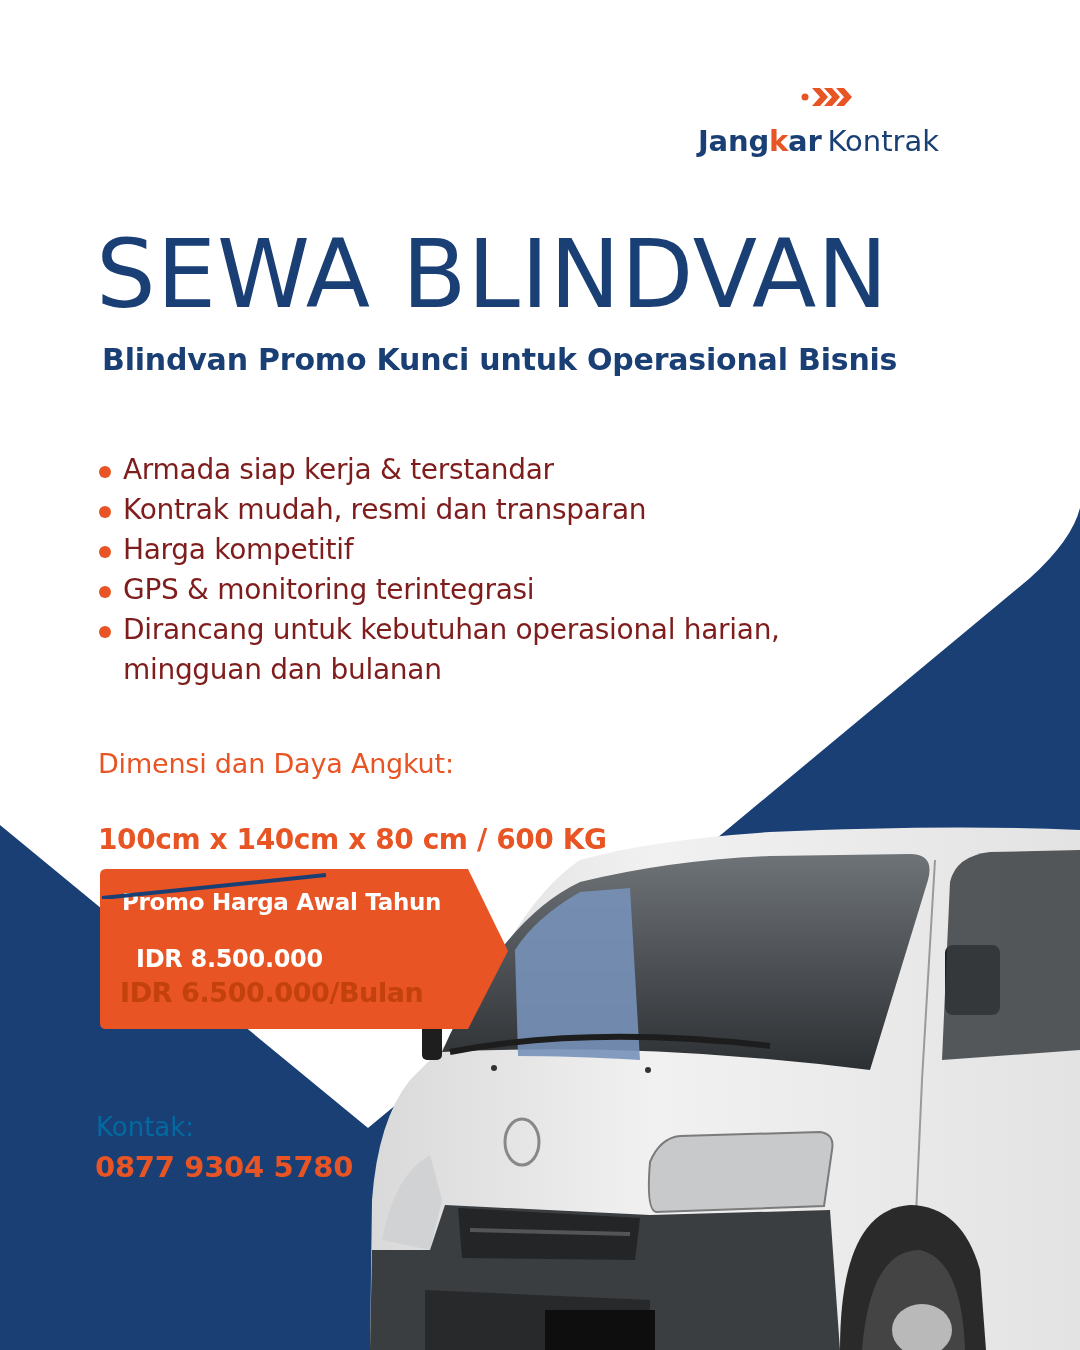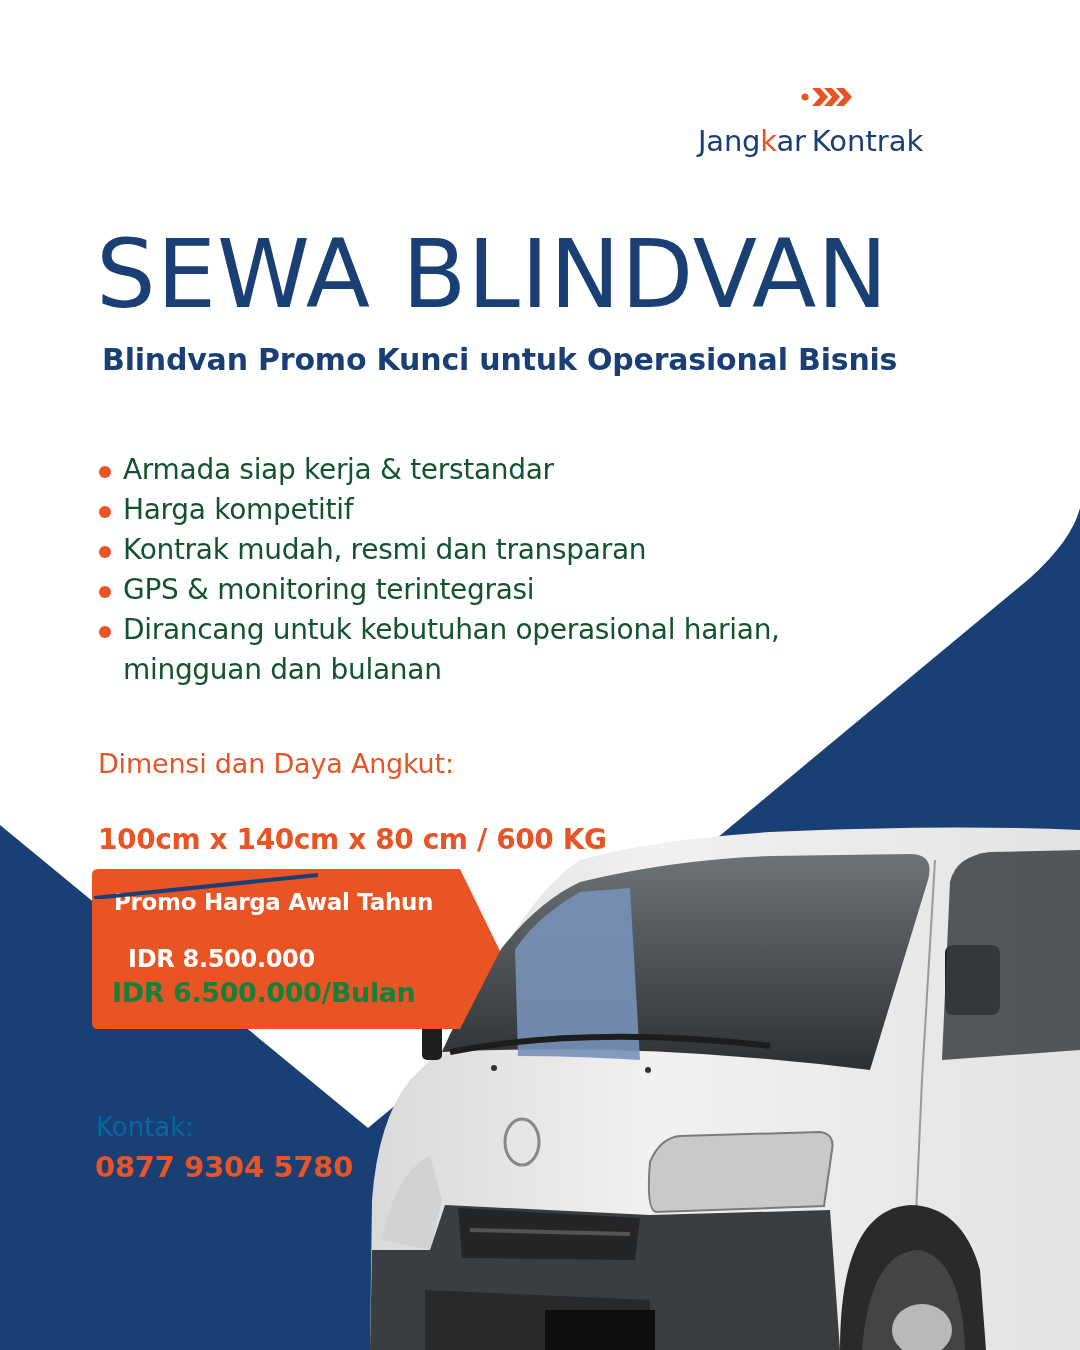--- a/index.html
+++ b/index.html
@@ -5,55 +5,55 @@
     html, body { margin: 0; padding: 0; }
     body {
       width: 1080px; height: 1350px; position: relative; overflow: hidden;
       background: #ffffff;
       font-family: "DejaVu Sans", "Liberation Sans", sans-serif;
     }
     .bg-shape { position: absolute; left: 0; top: 0; width: 1080px; height: 1350px; }
     .logo { position: absolute; left: 698px; top: 84px; width: 270px; }
     .logo-arrows { position: absolute; left: 102px; top: 2px; }
     .logo-text { position: absolute; left: 0; top: 40px; font-size: 29px; white-space: nowrap; color: #1a3f75; }
-    .logo-text .brand { font-weight: 400; letter-spacing: -0.2px; }
+    .logo-text .brand { font-weight: 700; letter-spacing: -0.2px; }
     .logo-text .brand .k { color: #e85424; }
     .logo-text .suffix { font-weight: 400; margin-left: 6px; }
 
     .title {
       position: absolute; left: 96px; top: 228px; width: 900px;
       font-size: 94px; font-weight: 400; color: #1a3f75; letter-spacing: 1px;
       line-height: 1; white-space: nowrap;
       font-family: "DejaVu Sans", sans-serif;
       transform: scaleX(1.0);
     }
     .subtitle {
       position: absolute; left: 102px; top: 342px; font-size: 30px; font-weight: 700;
       color: #1a3f75; white-space: nowrap; letter-spacing: -0.2px;
     }
 
     .features { position: absolute; left: 98px; top: 450px; margin: 0; padding: 0; list-style: none; }
     .features li {
       position: relative; padding-left: 25px; font-size: 28px; line-height: 40px;
-      color: #14532d; font-weight: 400; width: 740px; letter-spacing: -0.3px;
+      color: #7f1d1d; font-weight: 400; width: 740px; letter-spacing: -0.3px;
     }
     .features li .bullet {
       position: absolute; left: 1px; top: 16px; width: 12px; height: 12px; border-radius: 50%;
       background: #e85424;
     }
 
     .dims-label { position: absolute; left: 98px; top: 748px; font-size: 27px; color: #e85424; letter-spacing: -0.2px; }
     .dims-value { position: absolute; left: 98px; top: 788px; font-size: 28px; color: #e85424; font-weight: 700; letter-spacing: -0.4px; margin-top: 35px; }
 
-    .promo { position: absolute; left: 92px; top: 869px; width: 410px; height: 162px; }
+    .promo { position: absolute; left: 100px; top: 869px; width: 410px; height: 162px; }
     .promo svg { position: absolute; left: 0; top: 0; }
     .promo-title { position: absolute; left: 22px; top: 20px; color: #ffffff; font-weight: 700; font-size: 23px; white-space: nowrap; letter-spacing: -0.3px; }
     .promo-old { position: absolute; left: 36px; top: 76px; color: #ffffff; font-weight: 700; font-size: 24px; white-space: nowrap; letter-spacing: -0.3px; }
     .promo-strike { position: absolute; left: 20px; top: 72px; width: 230px; height: 30px; }
-    .promo-new { position: absolute; left: 20px; top: 108px; color: #15803d; font-weight: 700; font-size: 27px; white-space: nowrap; letter-spacing: -0.4px; }
+    .promo-new { position: absolute; left: 20px; top: 108px; color: #c2410c; font-weight: 700; font-size: 27px; white-space: nowrap; letter-spacing: -0.4px; }
 
     .contact-label { position: absolute; left: 96px; top: 1112px; font-size: 26px; color: #0369a1; }
     .contact-value { position: absolute; left: 95px; top: 1150px; font-size: 29px; color: #e85424; font-weight: 700; letter-spacing: -0.3px; }
 
     .van { position: absolute; left: 350px; top: 820px; width: 730px; height: 530px; }
   </style>
 </head>
 <body>
 
 <svg class="bg-shape" viewBox="0 0 1080 1350" width="1080" height="1350">
@@ -70,22 +70,22 @@
   <div class="logo-text">
     <span class="brand"><span>Jang</span><span class="k">k</span><span>ar</span></span><span class="suffix">Kontrak</span>
   </div>
 </div>
 
 <div class="title">SEWA BLINDVAN</div>
 <div class="subtitle">Blindvan Promo Kunci untuk Operasional Bisnis</div>
 
 <ul class="features">
   <li><span class="bullet"></span><span>Armada siap kerja &amp; terstandar</span></li>
+  <li><span class="bullet"></span><span>Kontrak mudah, resmi dan transparan</span></li>
   <li><span class="bullet"></span><span>Harga kompetitif</span></li>
-  <li><span class="bullet"></span><span>Kontrak mudah, resmi dan transparan</span></li>
   <li><span class="bullet"></span><span>GPS &amp; monitoring terintegrasi</span></li>
   <li><span class="bullet"></span><span>Dirancang untuk kebutuhan operasional harian, mingguan dan bulanan</span></li>
 </ul>
 
 <div class="dims-label">Dimensi dan Daya Angkut:</div>
 <div class="dims-value">100cm x 140cm x 80 cm / 600 KG</div>
 
 <svg class="van" viewBox="0 0 730 530" width="730" height="530">
   <defs>
     <linearGradient id="body" x1="0" y1="0" x2="1" y2="0">

